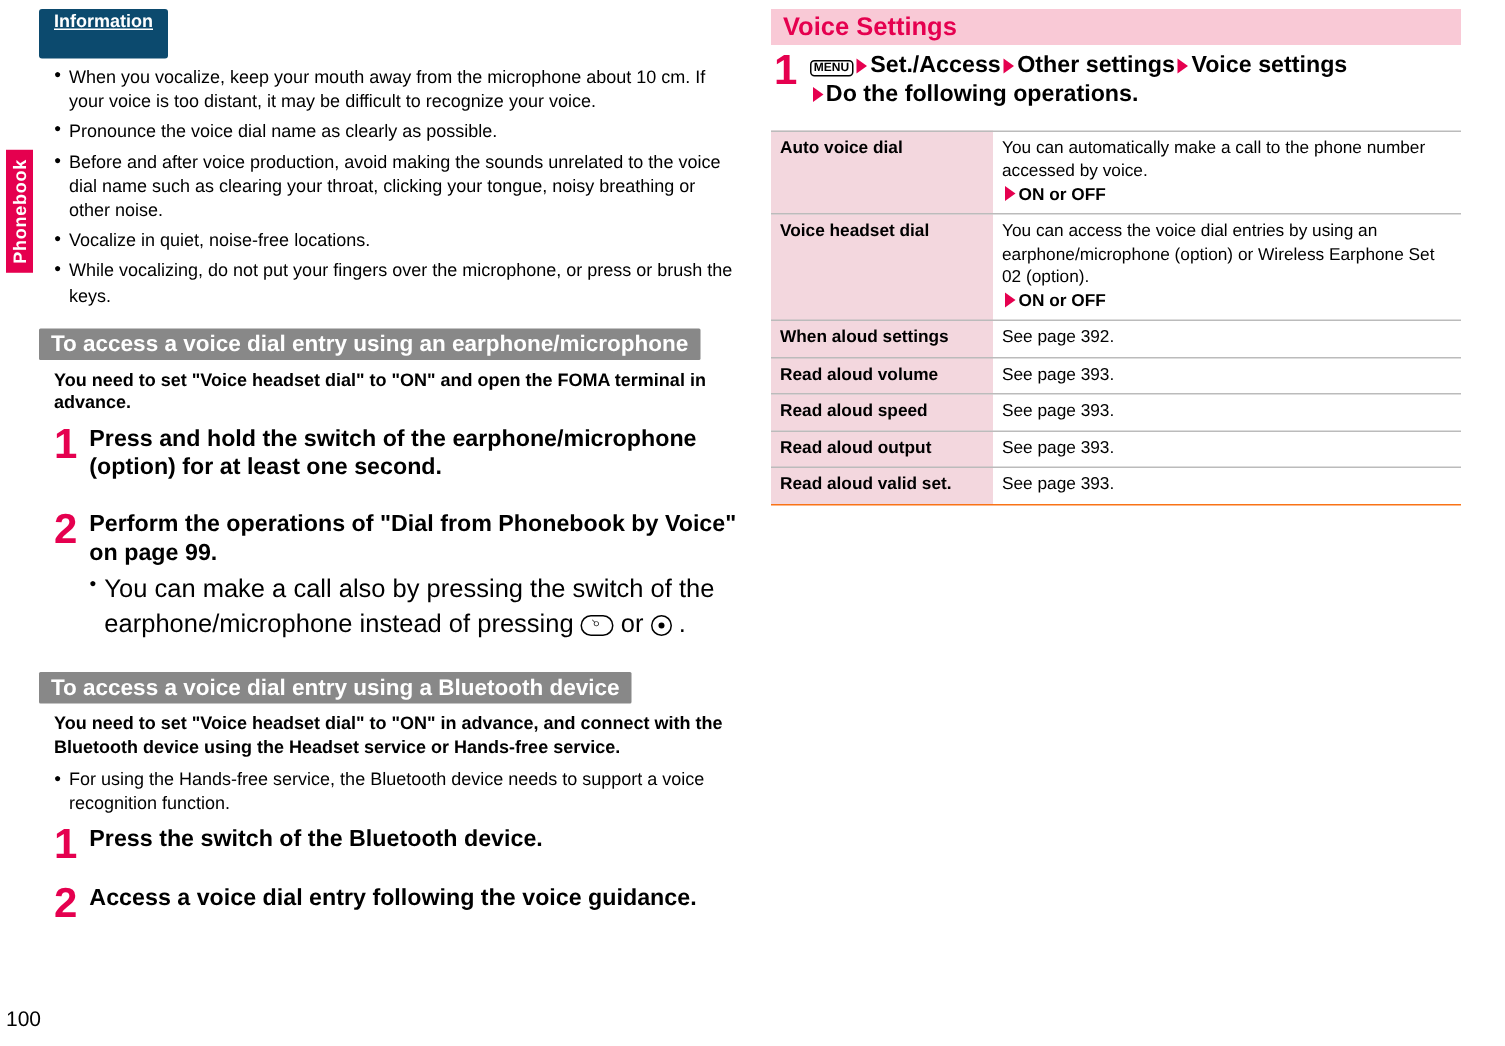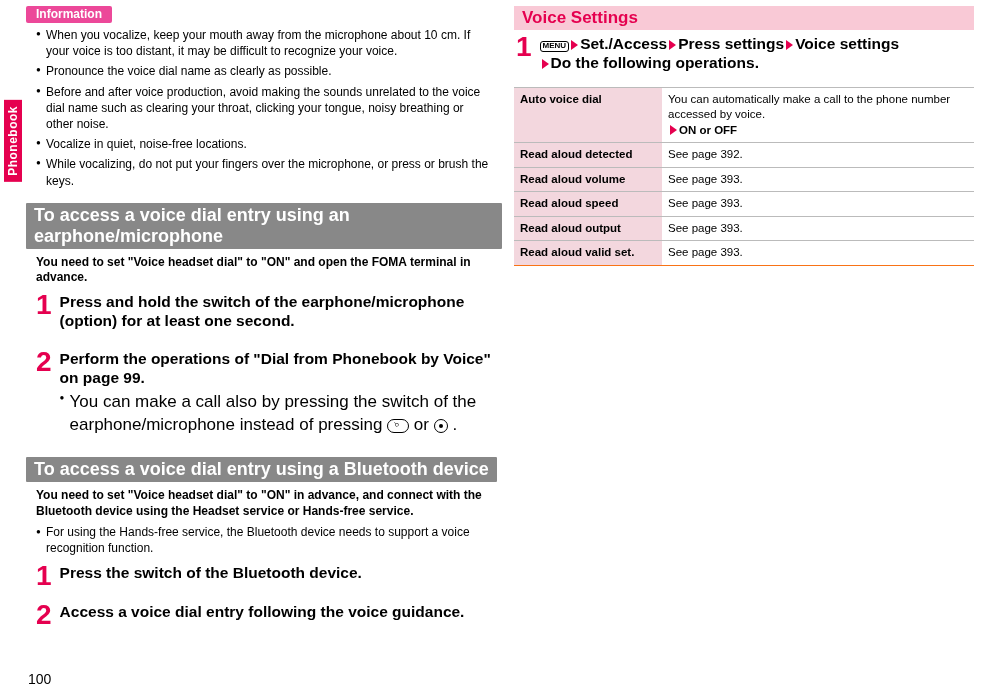--- a/index.html
+++ b/index.html
@@ -33,26 +33,27 @@
     font-weight: bold;
     font-size: 12px;
     writing-mode: vertical-rl;
     transform: rotate(180deg);
     padding: 6px 2px;
     letter-spacing: 0.5px;
   }
 
   .info-header {
     display: inline-block;
-    background: #ec4899;
+    background: #0c4a6e;
     color: #fff;
     font-weight: bold;
-    padding: 1px 10px 2px;
+    padding: 1px 10px 18px;
     margin: 0 0 4px 20px;
     border-radius: 2px;
+    text-decoration: underline;
   }
   .info-list {
     margin: 0 8px 8px 30px;
   }
   .info-list li {
     list-style: none;
     position: relative;
     padding-left: 10px;
     margin-bottom: 4px;
     line-height: 1.35;
@@ -65,21 +66,21 @@
     top: 2px;
   }
 
   .gray-bar {
     background: #888;
     color: #fff;
     font-weight: bold;
     padding: 2px 8px;
     margin: 6px 0 4px 20px;
     display: inline-block;
-    font-size: 18px;
+    font-size: 15px;
     border-radius: 1px;
   }
   .lead {
     font-weight: bold;
     margin: 2px 10px 6px 30px;
     line-height: 1.3;
   }
   .nlead {
     font-weight: normal;
     margin: 2px 10px 6px 30px;
@@ -165,21 +166,21 @@
   .settings-table td { padding: 4px 6px; vertical-align: top; line-height: 1.35; }
   .settings-table td.key {
     background: #f3d7de;
     font-weight: bold;
     width: 148px;
   }
   .settings-table .sub-strong { font-weight: bold; }
 
   .pagenum {
     position: absolute;
-    left: 28px;
+    left: 4px;
     bottom: 10px;
     font-size: 14px;
   }
 
   .key-icon {
     display: inline-block;
     border: 1px solid #000;
     border-radius: 10px;
     width: 22px;
     height: 14px;
@@ -267,37 +268,44 @@
     </div>
   </div>
 
   <div class="col rightcol">
     <div class="section-title">Voice Settings</div>
 
     <div class="step" style="margin:4px 6px 8px 2px;">
       <div class="stepnum">1</div>
       <div class="stepbody">
         <div class="step-title path-line">
-          <span class="menu-badge">MENU</span><span class="arrow"></span><span>Set./Access</span><span class="arrow"></span><span>Press settings</span><span class="arrow"></span><span>Voice settings</span><br>
+          <span class="menu-badge">MENU</span><span class="arrow"></span><span>Set./Access</span><span class="arrow"></span><span>Other settings</span><span class="arrow"></span><span>Voice settings</span><br>
           <span class="arrow"></span><span>Do the following operations.</span>
         </div>
       </div>
     </div>
 
     <table class="settings-table">
       <tbody>
           <tr>
         <td class="key">Auto voice dial</td>
         <td>
           <span>You can automatically make a call to the phone number accessed by voice.</span><br>
           <span class="arrow"></span><span class="sub-strong">ON or OFF</span>
         </td>
       </tr>
       <tr>
-        <td class="key">Read aloud detected</td>
+        <td class="key">Voice headset dial</td>
+        <td>
+          <span>You can access the voice dial entries by using an earphone/microphone (option) or Wireless Earphone Set 02 (option).</span><br>
+          <span class="arrow"></span><span class="sub-strong">ON or OFF</span>
+        </td>
+      </tr>
+      <tr>
+        <td class="key">When aloud settings</td>
         <td>See page 392.</td>
       </tr>
       <tr>
         <td class="key">Read aloud volume</td>
         <td>See page 393.</td>
       </tr>
       <tr>
         <td class="key">Read aloud speed</td>
         <td>See page 393.</td>
       </tr>

